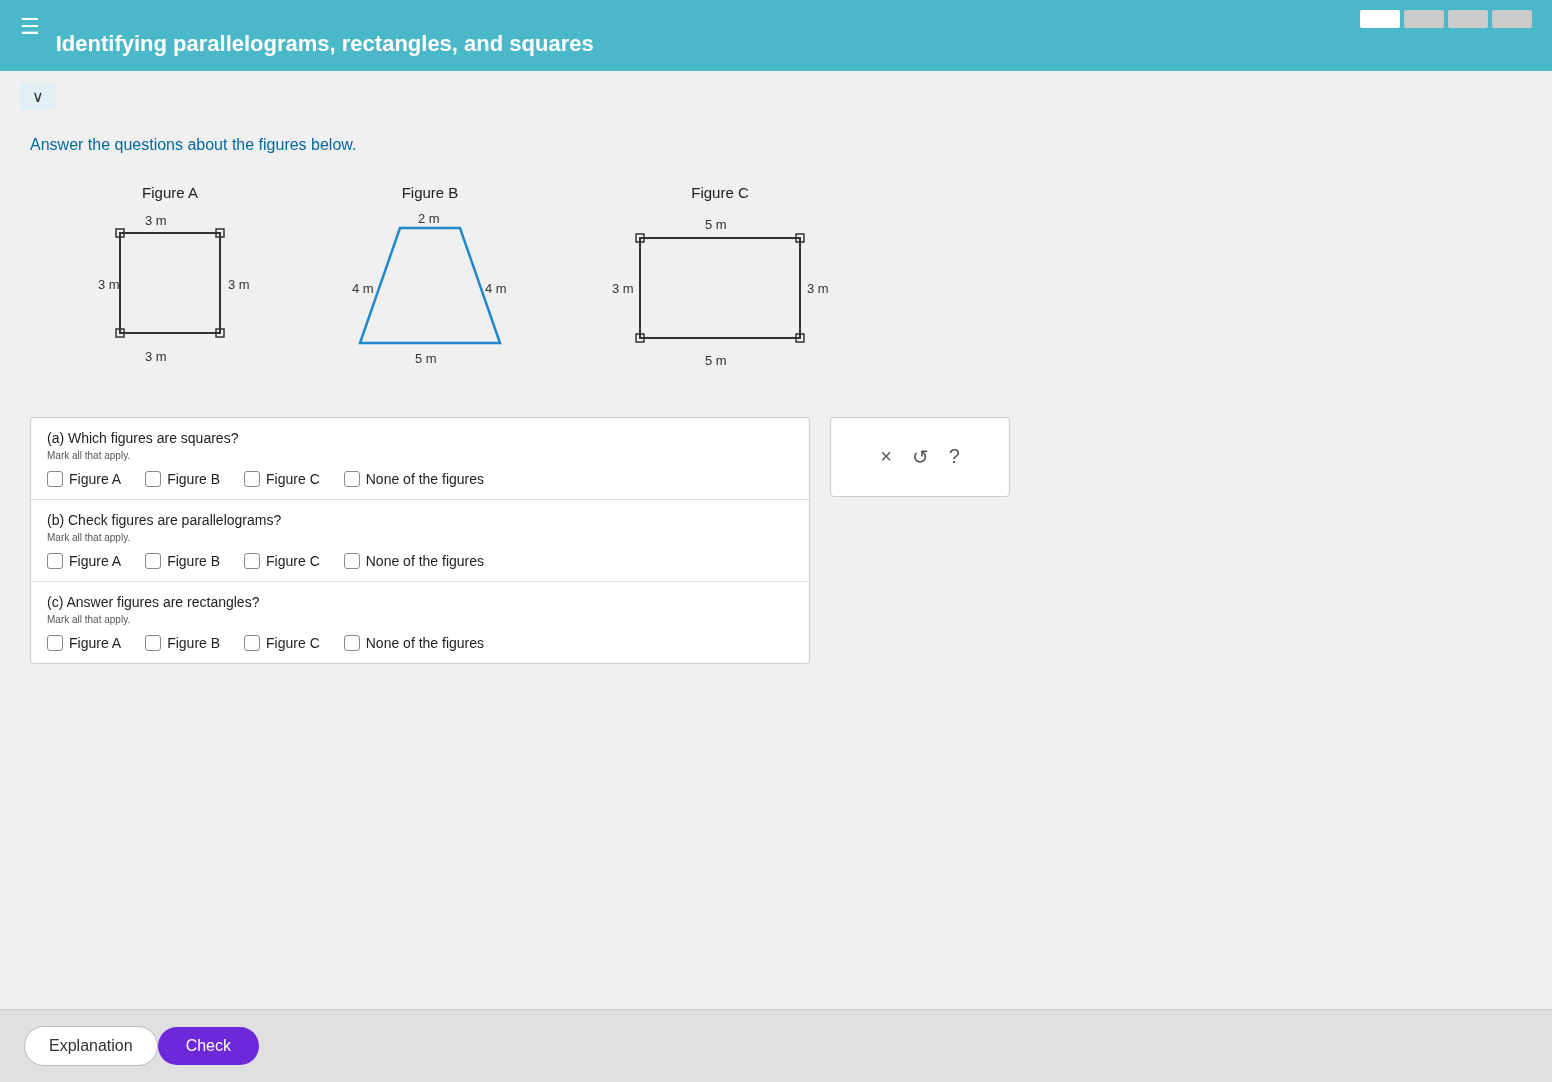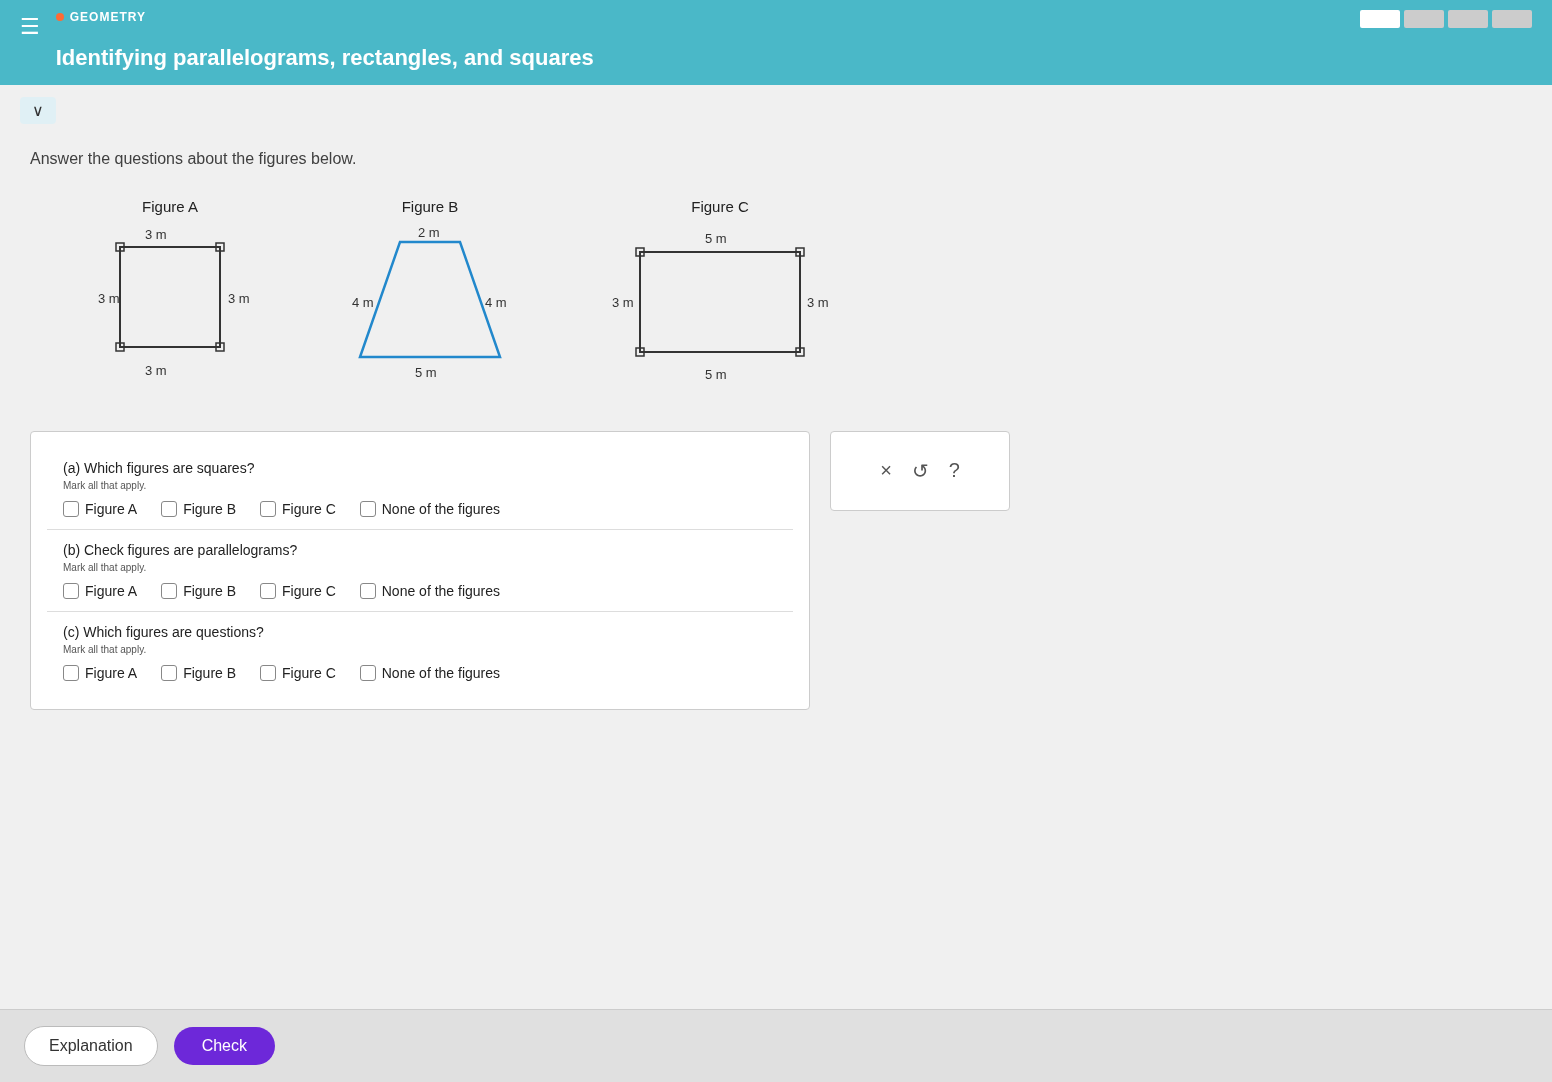--- a/index.html
+++ b/index.html
@@ -85,21 +85,21 @@
 
     
     .main-content {
       background: #f0f0f0;
       padding: 20px 30px 20px 30px;
       min-height: 920px;
     }
 
     .instructions {
       font-size: 16px;
-      color: #404040;
+      color: #0369a1;
       margin-bottom: 30px;
     }
 
     
     .figures-area {
       display: flex;
       justify-content: flex-start;
       gap: 80px;
       margin-bottom: 40px;
       padding-left: 60px;
@@ -126,21 +126,21 @@
     
     .questions-area {
       display: flex;
       gap: 20px;
     }
 
     .questions-box {
       background: white;
       border: 1px solid #ccc;
       border-radius: 4px;
-      padding: 16px;
+      padding: 0;
       flex: 1;
       max-width: 780px;
     }
 
     .question-section {
       border-bottom: 1px solid #ddd;
       padding: 12px 16px;
     }
     .question-section:last-child {
       border-bottom: none;
@@ -204,21 +204,20 @@
       font-size: 20px;
       color: #555;
     }
 
     
     .bottom-bar {
       background: #e0e0e0;
       border-top: 1px solid #ccc;
       padding: 16px 24px;
       display: flex;
-      gap: 16px;
       align-items: center;
       position: fixed;
       bottom: 0;
       left: 0;
       width: 1552px;
     }
 
     .btn-explanation {
       background: white;
       border: 1px solid #bbb;
@@ -243,24 +242,20 @@
     svg text {
       font-family: Arial, sans-serif;
     }
   </style>
 </head>
 <body>
 
 <div class="header">
   <span class="header-menu-icon">☰</span>
   <div class="header-text">
-    <div class="header-subject">
-      <span class="header-dot"></span>
-      <span>GEOMETRY</span>
-    </div>
     <div class="header-title">Identifying parallelograms, rectangles, and squares</div>
   </div>
   <div class="header-right">
     <div class="progress-bar-container">
       <div class="progress-seg active"></div>
       <div class="progress-seg"></div>
       <div class="progress-seg"></div>
       <div class="progress-seg"></div>
     </div>
   </div>
@@ -379,21 +374,21 @@
             <span>Figure C</span>
           </label>
           <label class="option-label">
             <div class="option-checkbox"></div>
             <span>None of the figures</span>
           </label>
         </div>
       </div>
 
       <div class="question-section">
-        <div class="question-text">(c) Which figures are questions?</div>
+        <div class="question-text">(c) Answer figures are rectangles?</div>
         <div class="question-sub">Mark all that apply.</div>
         <div class="options-row">
           <label class="option-label">
             <div class="option-checkbox"></div>
             <span>Figure A</span>
           </label>
           <label class="option-label">
             <div class="option-checkbox"></div>
             <span>Figure B</span>
           </label>

